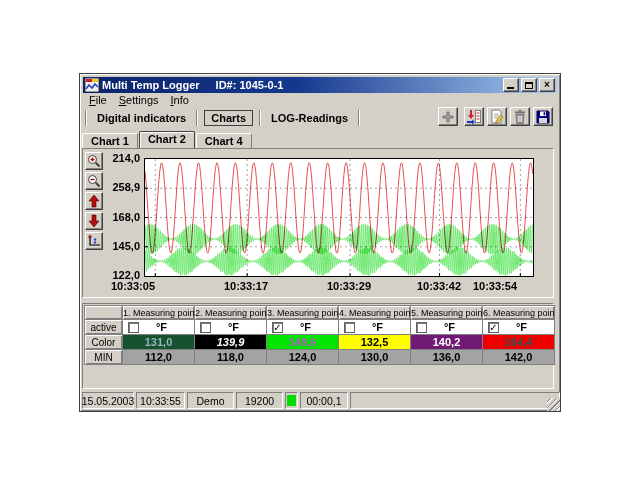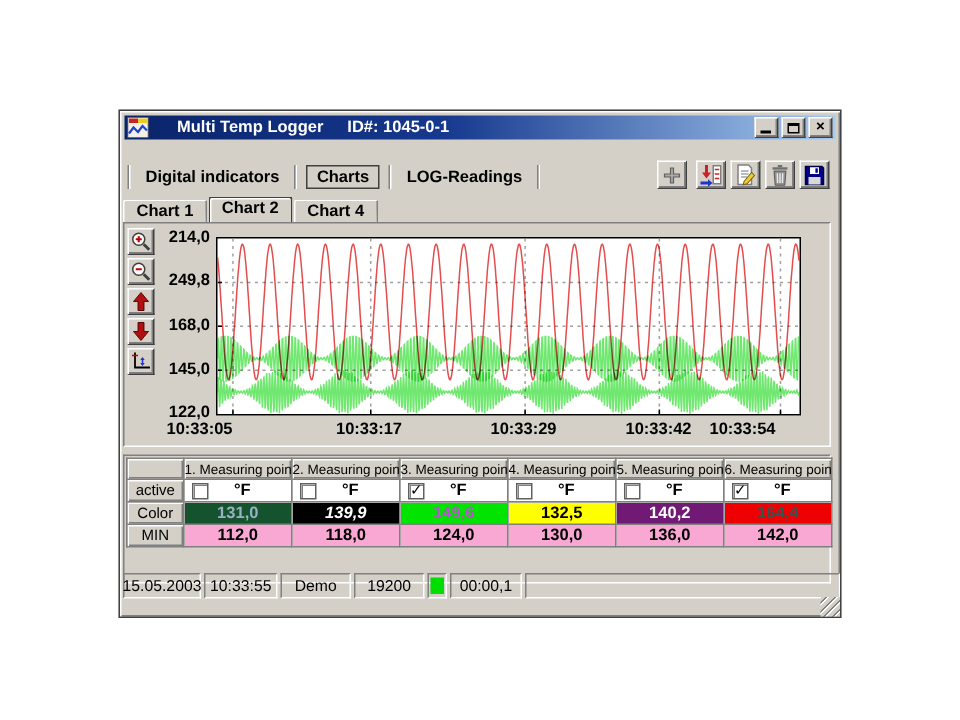--- a/index.html
+++ b/index.html
@@ -5,21 +5,21 @@
   * { margin:0; padding:0; box-sizing:border-box; }
   html,body { width:640px; height:480px; background:#ffffff; overflow:hidden;
               font-family:"Liberation Sans", sans-serif; }
   .window { position:absolute; left:79px; top:73px; width:482px; height:339px;
             background:#d4d0c8; border:1px solid #404040;
             box-shadow: inset 1px 1px 0 #ffffff, inset -1px -1px 0 #808080; }
   
   .titlebar { position:absolute; left:3px; top:3px; right:3px; height:16px;
               background:linear-gradient(90deg,#0a246a,#16388e 45%,#a6caf0);
               display:flex; align-items:center; padding:0 2px; }
-  .titlebar .ttext { color:#fff; font-size:11px; font-weight:bold; margin-left:19px; white-space:nowrap; }
+  .titlebar .ttext { color:#fff; font-size:11px; font-weight:bold; margin-left:3px; white-space:nowrap; }
   .titlebar .tid { color:#fff; font-size:11px; font-weight:bold; margin-left:16px; white-space:nowrap; }
   .capbtns { margin-left:auto; display:flex; gap:2px; }
   .capbtn { width:16px; height:14px; background:#d4d0c8; border:1px solid;
             border-color:#fff #404040 #404040 #fff; box-shadow: inset -1px -1px 0 #808080;
             display:flex; align-items:center; justify-content:center; position:relative;
             font-size:10px; font-weight:bold; color:#000; line-height:1; }
   .glyph-min { position:absolute; left:3px; bottom:2px; width:7px; height:2px; background:#000; }
   .glyph-max { width:8px; height:7px; border:1px solid #000; border-top-width:2px; }
   
   .menubar { position:absolute; left:3px; top:19px; right:3px; height:14px; display:flex; align-items:center; }
@@ -61,30 +61,30 @@
   .xlab { position:absolute; top:131px; width:60px; text-align:center; font-size:11px; font-weight:bold; color:#000; }
   
   .tablepanel { position:absolute; left:2px; top:229px; width:472px; height:86px;
                 background:#d4d0c8; border:1px solid; border-color:#808080 #fff #fff #808080; padding:1px; }
   table.mtable { border-collapse:collapse; table-layout:fixed; width:470px; }
   table.mtable td, table.mtable th { border:1px solid #808080; overflow:hidden; white-space:nowrap; }
   th.colhead { height:14px; font-size:9px; font-weight:normal; background:#d4d0c8;
                box-shadow: inset 1px 1px 0 #fff, inset -1px -1px 0 #808080; }
   td.rowhead { height:15px; font-size:10px; text-align:center; background:#d4d0c8;
                box-shadow: inset 1px 1px 0 #fff, inset -1px -1px 0 #808080; }
-  td.cell { background:#f9a8d4; font-size:11px; font-weight:bold; text-align:center; height:15px; }
+  td.cell { background:#a3a3a3; font-size:11px; font-weight:bold; text-align:center; height:15px; }
   td.activecell { background:#fff; }
   .acflex { display:flex; align-items:center; height:13px; }
   .cb { width:11px; height:11px; background:#fff; border:1px solid #606060;
         box-shadow: inset 1px 1px 0 #808080; margin-left:5px; font-size:10px; line-height:10px;
         text-align:center; color:#000; }
   .cb.checked::after { content:"\2713"; }
   .unit { flex:1; text-align:center; font-size:11px; font-weight:bold; margin-right:10px; }
   
-  .statusbar { position:absolute; left:2px; top:308px; width:478px; height:17px; display:flex; gap:2px; align-items:stretch; }
+  .statusbar { position:absolute; left:2px; top:318px; width:478px; height:17px; display:flex; gap:2px; align-items:stretch; }
   .scell { border:1px solid; border-color:#808080 #fff #fff #808080; font-size:10.5px;
            display:flex; align-items:center; justify-content:center; padding:0 3px; white-space:nowrap; }
   .grip { position:absolute; right:0px; bottom:0px; width:13px; height:13px;
           background:repeating-linear-gradient(-45deg,#d4d0c8 0 2px,#ffffff 2px 3px,#808080 3px 4px); }
 </style>
 </head>
 <body>
 
 <div class="window">
 
@@ -103,20 +103,25 @@
         </span>
       <span class="capbtn">
           <span class="glyph-max"></span>
         </span>
       <span class="capbtn">
           <span>×</span>
         </span>
     </span>
   </div>
 
+  <div class="menubar">
+    <span class="menu-item"><u>F</u>ile</span>
+    <span class="menu-item"><u>S</u>ettings</span>
+    <span class="menu-item"><u>I</u>nfo</span>
+  </div>
 
   <div class="toolbar">
     <span class="tb-sep"></span>
     <span class="tb-label">Digital indicators</span>
     <span class="tb-sep"></span>
     <span class="tb-label tb-active">Charts</span>
     <span class="tb-sep"></span>
     <span class="tb-label">LOG-Readings</span>
     <span class="tb-sep"></span>
 
@@ -203,21 +208,21 @@
       <svg width="14" height="14" viewBox="0 0 14 14">
         <path d="M3 1 L3 11 L13 11" fill="none" stroke="#000" stroke-width="1.2"></path>
         <path d="M8 4 L6.5 6 L9.5 6 Z" fill="#2233cc"></path>
         <path d="M8 10 L6.5 8 L9.5 8 Z" fill="#2233cc"></path>
         <line x1="8" y1="5" x2="8" y2="9" stroke="#2233cc"></line>
         <line x1="1" y1="3" x2="5" y2="3" stroke="#c00000"></line>
       </svg>
     </span>
 
     <span class="ylab" style="top:3px">214,0</span>
-    <span class="ylab" style="top:32px">249,8</span>
+    <span class="ylab" style="top:32px">258,9</span>
     <span class="ylab" style="top:62px">168,0</span>
     <span class="ylab" style="top:91px">145,0</span>
     <span class="ylab" style="top:120px">122,0</span>
 
     <div class="plotwrap">
       <svg id="plot-svg" width="388" height="117" viewBox="0 0 388 117">
           <line x1="0" y1="29.25" x2="388" y2="29.25" class="grid"></line>
           <line x1="0" y1="58.5" x2="388" y2="58.5" class="grid"></line>
           <line x1="0" y1="87.75" x2="388" y2="87.75" class="grid"></line>
           <line x1="10.29387755102041" y1="0" x2="10.29387755102041" y2="117" class="grid"></line>

